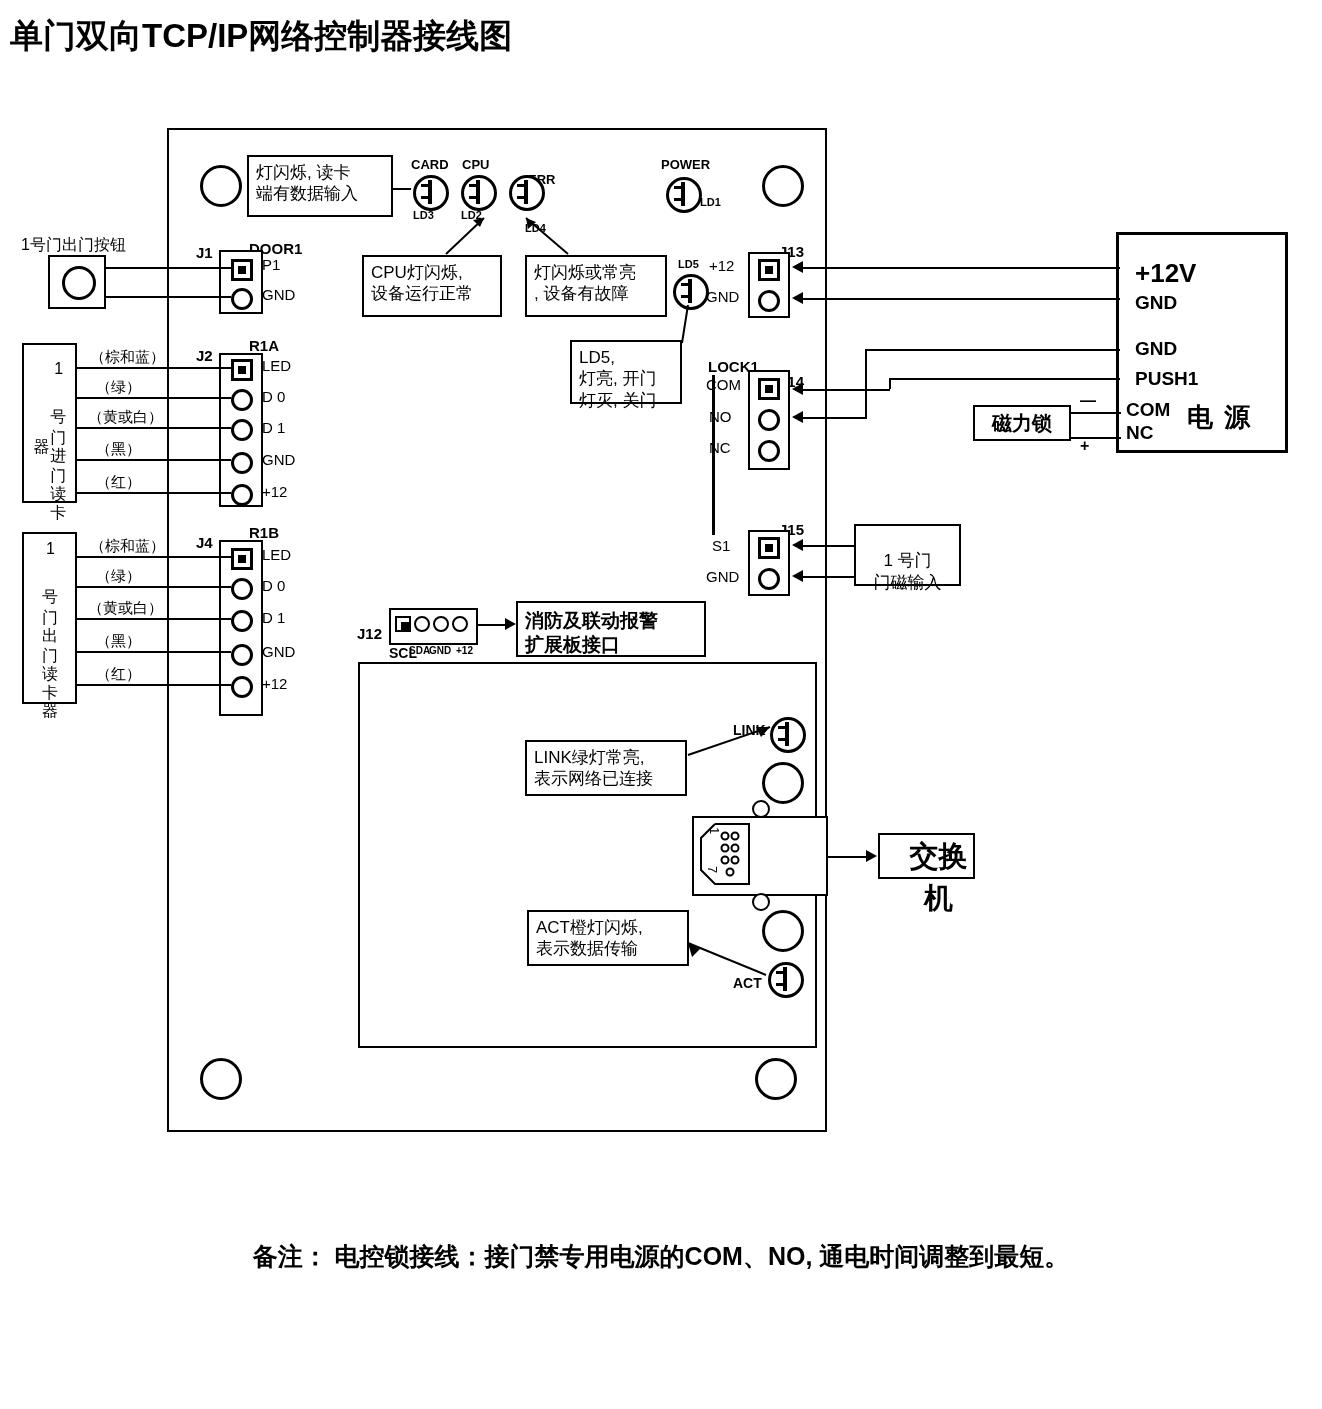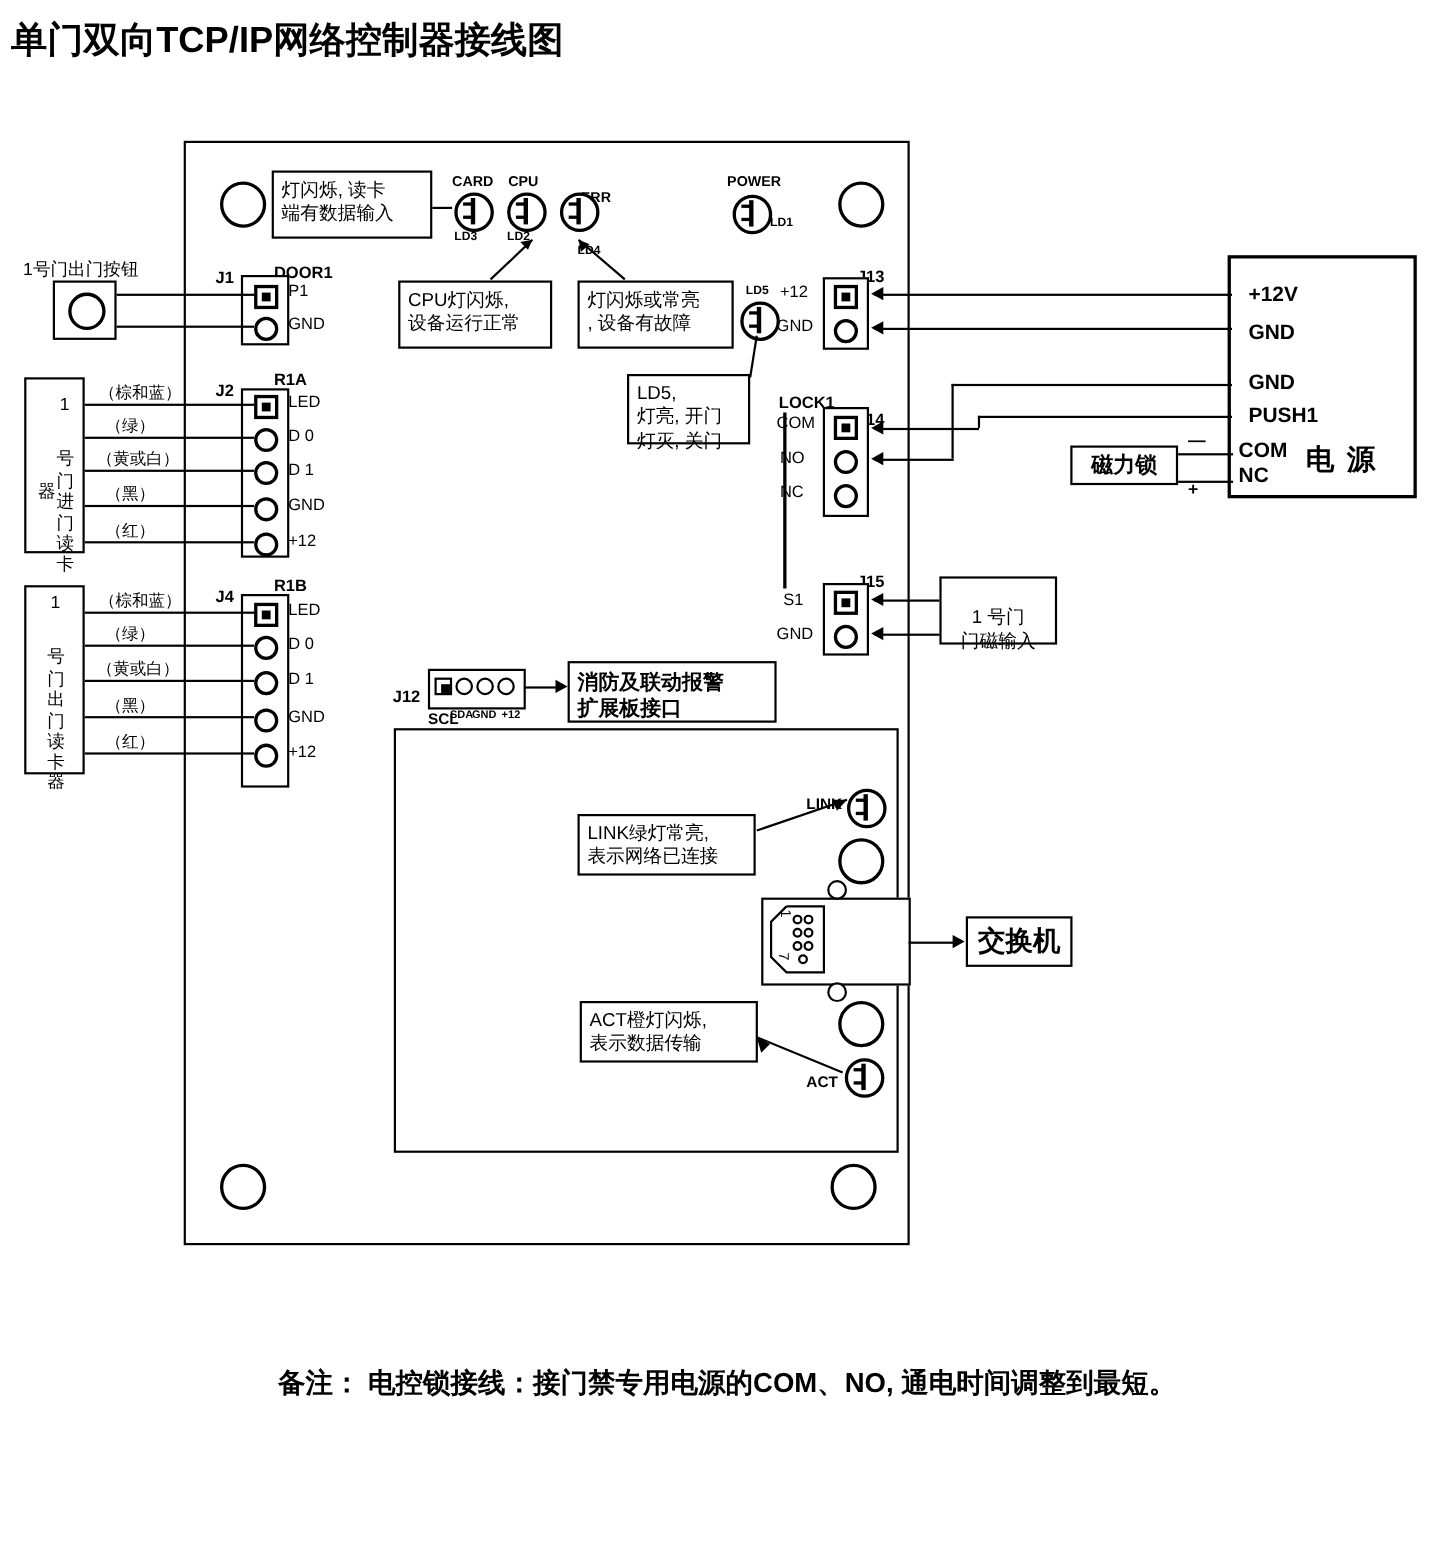--- a/index.html
+++ b/index.html
@@ -265,21 +265,21 @@
 <div class="devbox" style="left:854px;top:524px;width:107px;height:62px;padding-top:24px;font-size:17px;line-height:1.3;">
   <span style="white-space:pre-line;">1 号门
 门磁输入</span>
 </div>
 <div class="abs hline" style="left:795px;top:545px;width:59px;"></div>
 <div class="abs arrL" style="left:792px;top:539px;"></div>
 <div class="abs hline" style="left:795px;top:576px;width:59px;"></div>
 <div class="abs arrL" style="left:792px;top:570px;"></div>
 
 <div class="abs" style="left:1116px;top:232px;width:166px;height:215px;border:3px solid #000;background:#fff;"></div>
-<div class="abs txtb" style="left:1135px;top:258px;font-size:19px;">+12V</div>
+<div class="abs txtb" style="left:1135px;top:258px;font-size:26px;">+12V</div>
 <div class="abs txtb" style="left:1135px;top:292px;font-size:19px;">GND</div>
 <div class="abs txtb" style="left:1135px;top:338px;font-size:19px;">GND</div>
 <div class="abs txtb" style="left:1135px;top:368px;font-size:19px;">PUSH1</div>
 <div class="abs txtb" style="left:1126px;top:399px;font-size:19px;">COM</div>
 <div class="abs txtb" style="left:1126px;top:422px;font-size:19px;">NC</div>
 <div class="abs txtb" style="left:1187px;top:400px;font-size:26px;letter-spacing:2px;">电 源</div>
 
 <div class="abs hline" style="left:795px;top:267px;width:325px;"></div>
 <div class="abs arrL" style="left:792px;top:261px;"></div>
 <div class="abs hline" style="left:795px;top:298px;width:325px;"></div>
@@ -355,21 +355,21 @@
     <circle cx="28" cy="40" r="3.5" fill="none" stroke="#000" stroke-width="2"></circle>
     <circle cx="38" cy="40" r="3.5" fill="none" stroke="#000" stroke-width="2"></circle>
     <circle cx="33" cy="52" r="3.5" fill="none" stroke="#000" stroke-width="2"></circle>
   </svg>
 </div>
 <div class="abs" style="left:711px;top:823px;font-size:13px;transform:rotate(90deg);">1</div>
 <div class="abs" style="left:709px;top:862px;font-size:13px;transform:rotate(90deg);">7</div>
 <div class="abs smallhole" style="left:752px;top:800px;width:14px;height:14px;border-width:2px;"></div>
 <div class="abs smallhole" style="left:752px;top:893px;width:14px;height:14px;border-width:2px;"></div>
 
-<div class="devbox" style="left:878px;top:833px;width:97px;height:46px;line-height:42px;font-size:25px;font-weight:bold;">
+<div class="devbox" style="left:878px;top:833px;width:97px;height:46px;line-height:42px;font-size:29px;font-weight:bold;padding-left:24px;">
   <span>交换机</span>
 </div>
 <div class="abs hline" style="left:826px;top:856px;width:42px;"></div>
 <div class="abs arrR" style="left:866px;top:850px;"></div>
 
 <div class="abs lbl" style="left:733px;top:975px;font-size:14px;">ACT</div>
 <div class="abs led" style="left:768px;top:962px;">
   <div class="bar"></div>
   <div class="tick" style="left:5px;top:6px;width:8px;height:3px;"></div>
   <div class="tick" style="left:5px;top:18px;width:8px;height:3px;"></div>

